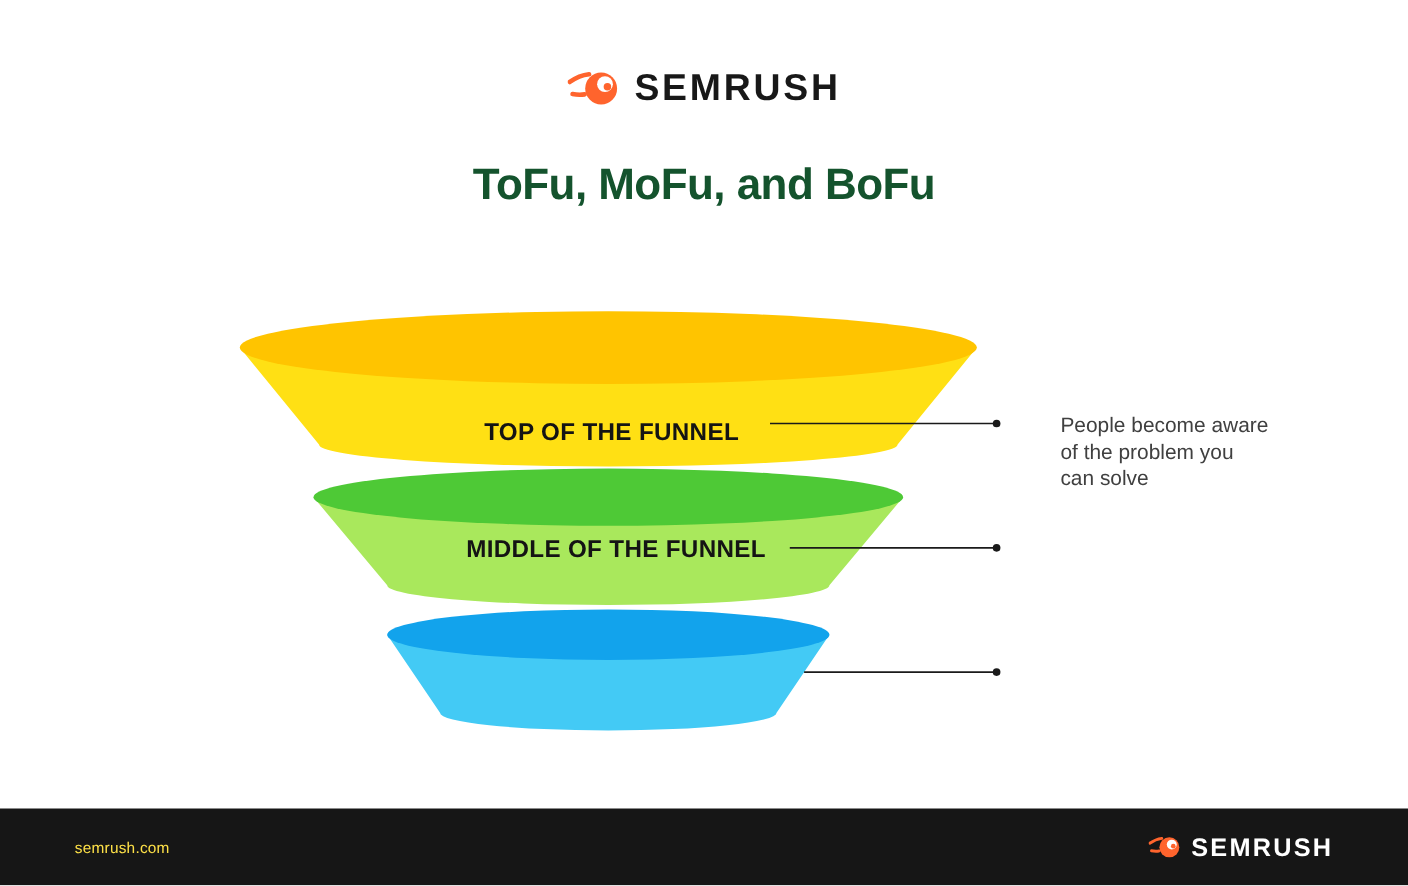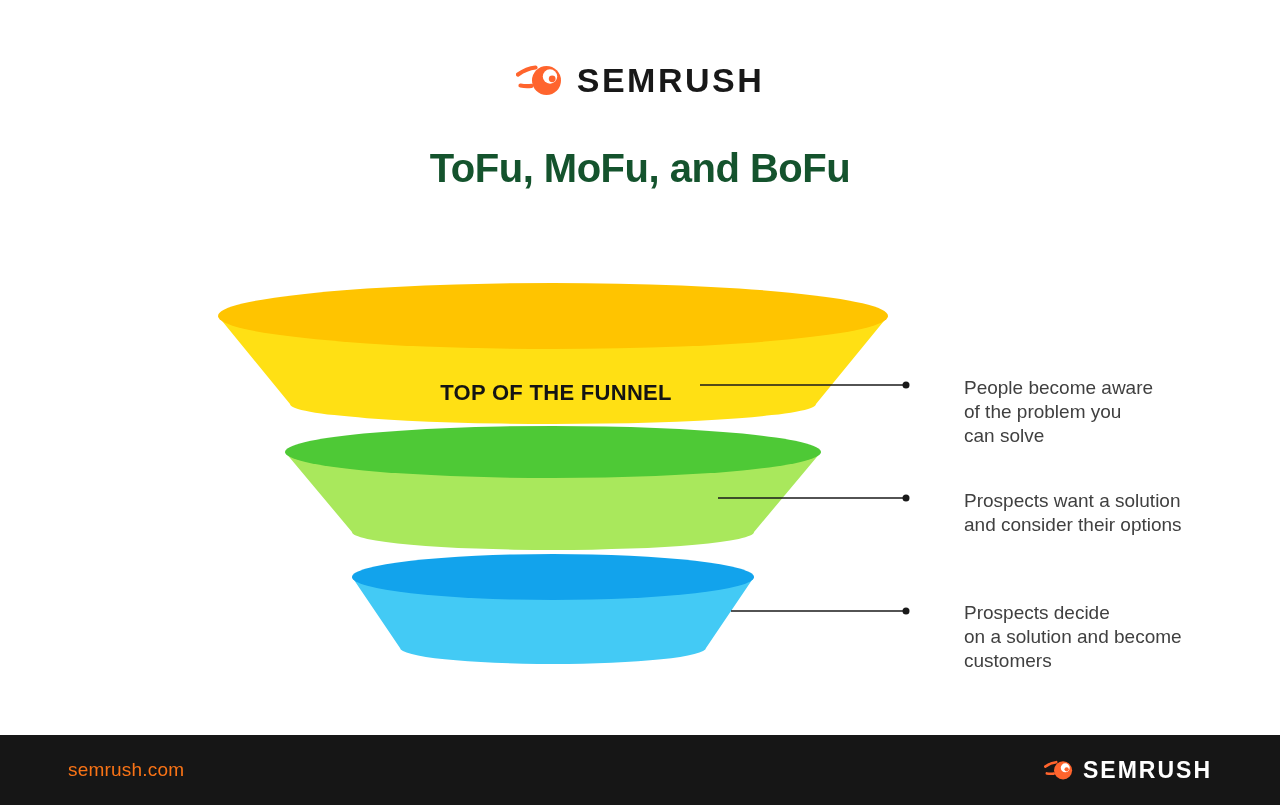--- a/index.html
+++ b/index.html
@@ -40,21 +40,21 @@
   }
   .annot-1 { top:376px; }
   .annot-2 { top:489px; }
   .annot-3 { top:601px; }
 
   .footer {
     position:absolute; left:0; bottom:0; width:100%; height:70px;
     background:#161616; display:flex; align-items:center;
     justify-content:space-between; padding:0 68px; box-sizing:border-box;
   }
-  .footer-site { color:#f97316; font-size:19px; letter-spacing:0.2px; }
+  .footer-site { color:#fde047; font-size:14px; letter-spacing:0.2px; }
   .footer-logo { display:flex; align-items:center; gap:9px; }
   .footer-brand-text { color:#ffffff; font-size:23px; font-weight:700; letter-spacing:2px; }
 </style>
 </head>
 <body>
 
 <div class="canvas">
 
   <svg class="sprite" aria-hidden="true">
     <defs>
@@ -94,29 +94,25 @@
       <line x1="731" y1="611" x2="903" y2="611"></line>
     </g>
     <g fill="#1a1a1a">
       <circle cx="906" cy="385" r="3.5"></circle>
       <circle cx="906" cy="498" r="3.5"></circle>
       <circle cx="906" cy="611" r="3.5"></circle>
     </g>
   </svg>
 
   <div class="stage-label label-1">TOP OF THE FUNNEL</div>
+  <div class="stage-label label-2">MIDDLE OF THE FUNNEL</div>
 
   <div class="annotation annot-1">People become aware
 of the problem you
 can solve</div>
-  <div class="annotation annot-2">Prospects want a solution
-and consider their options</div>
-  <div class="annotation annot-3">Prospects decide
-on a solution and become
-customers</div>
 
   <div class="footer">
     <span class="footer-site">semrush.com</span>
     <div class="footer-logo">
       <svg class="mark-sm" viewBox="0 0 48 48">
           <use href="#semrush-mark"></use>
         </svg>
       <span class="footer-brand-text">SEMRUSH</span>
     </div>
   </div>

